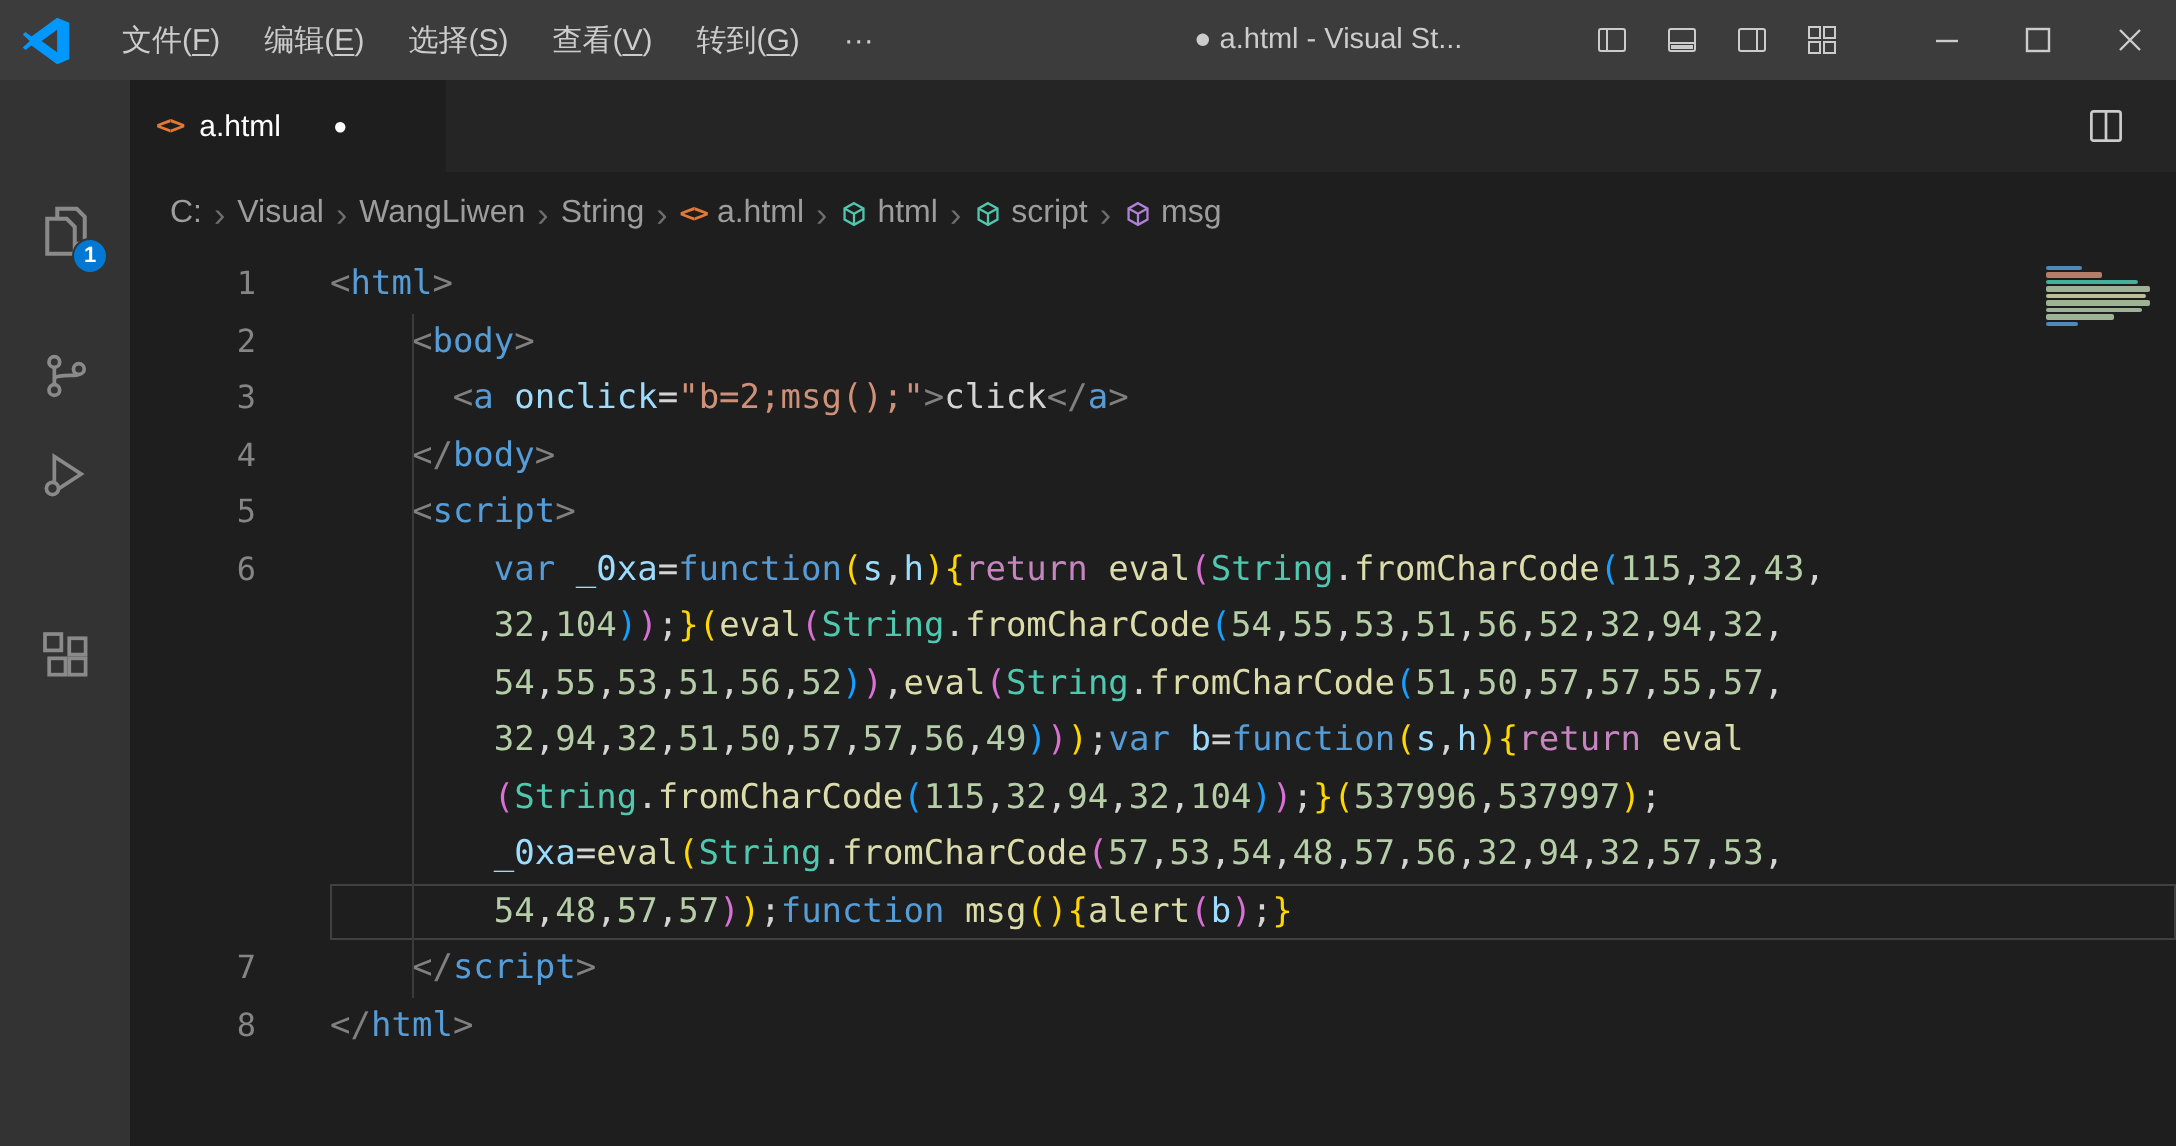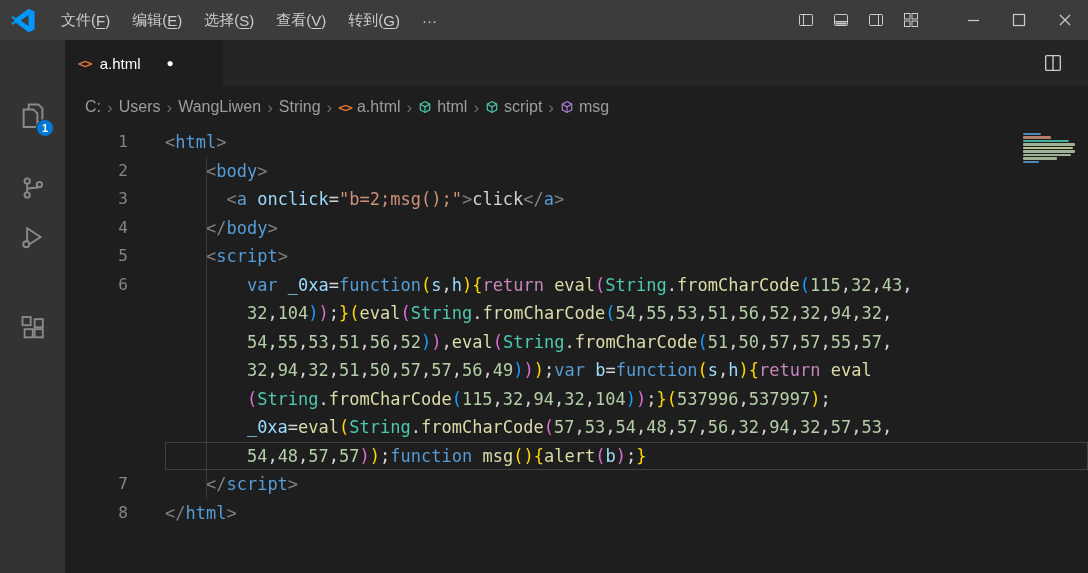--- a/index.html
+++ b/index.html
@@ -64,20 +64,21 @@
       <path fill="#0098ff" d="M11 1.1 14.6 2.6v10.8L11 14.9 3.4 9.3 1.6 10.7 0.8 9.9 2.9 8 0.8 6.1l.8-.8 1.8 1.4L11 1.1zM11 4.7 6.4 8 11 11.3V4.7z"></path>
     </svg>
     <nav class="menus">
         <span class="menu-item">文件(<u>F</u>)</span>
         <span class="menu-item">编辑(<u>E</u>)</span>
         <span class="menu-item">选择(<u>S</u>)</span>
         <span class="menu-item">查看(<u>V</u>)</span>
         <span class="menu-item">转到(<u>G</u>)</span>
         <span class="menu-item">···</span>
       </nav>
+    <div class="tb-title">● a.html - Visual St...</div>
     <div class="tb-right">
       <span class="layout-btn">
         <svg width="16" height="16" viewBox="0 0 16 16">
             <rect x="1.5" y="2.5" width="13" height="11" rx="1" fill="none" stroke="#cccccc"></rect>
             <line x1="5.5" y1="2.5" x2="5.5" y2="13.5" stroke="#cccccc"></line>
           </svg>
       </span>
       <span class="layout-btn">
         <svg width="16" height="16" viewBox="0 0 16 16">
             <rect x="1.5" y="2.5" width="13" height="11" rx="1" fill="none" stroke="#cccccc"></rect>
@@ -169,21 +170,21 @@
           </span>
         </div>
       </div>
 
       <div class="breadcrumbs">
           <span class="bc-item">
             <span class="bc-label no-ico">C:</span>
           </span>
           <span class="bc-sep">›</span>
           <span class="bc-item">
-            <span class="bc-label no-ico">Users</span>
+            <span class="bc-label no-ico">Visual</span>
           </span>
           <span class="bc-sep">›</span>
           <span class="bc-item">
             <span class="bc-label no-ico">WangLiwen</span>
           </span>
           <span class="bc-sep">›</span>
           <span class="bc-item">
             <span class="bc-label no-ico">String</span>
           </span>
           <span class="bc-sep">›</span>

